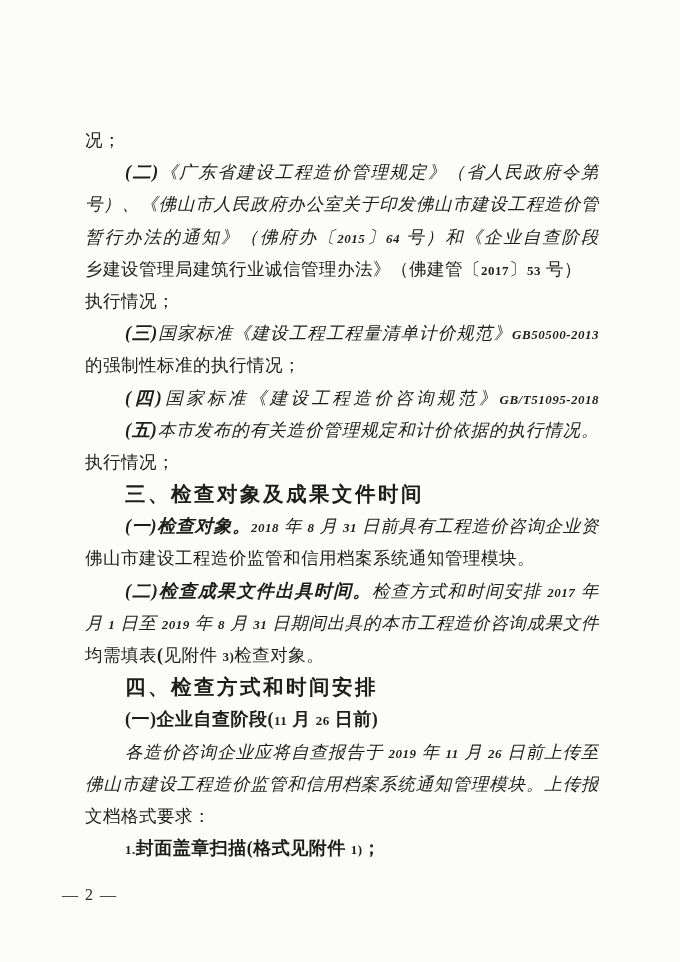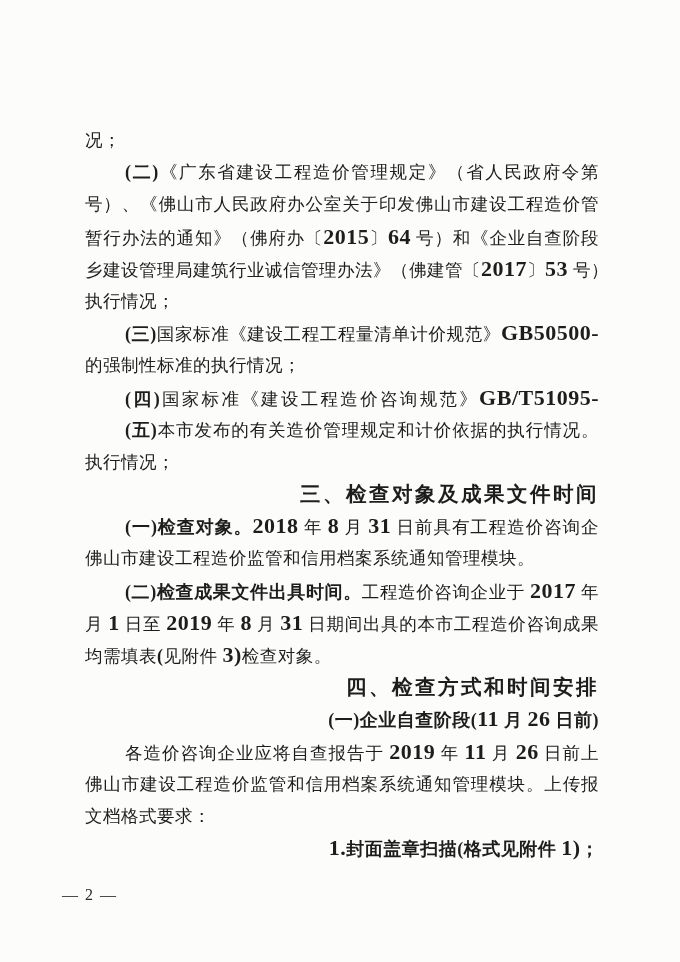--- a/index.html
+++ b/index.html
@@ -24,42 +24,43 @@
   }
   .line {
     box-sizing: border-box;
     height: 32.2px;
     line-height: 32.2px;
     font-size: 17.5px;
     letter-spacing: 0.5px;
     white-space: nowrap;
     overflow: visible;
   }
-  .line.indent { padding-left: 40px; text-align: right; }
+  .line.indent { padding-left: 40px; }
   .line.full {
     white-space: normal;
     text-align: justify;
     text-align-last: justify;
     text-justify: inter-character;
     overflow: hidden;
+    font-style: italic;
   }
   .seg-body { font-weight: normal; }
   .seg-bold {
     font-weight: bold;
     font-size: 18px;
   }
   .seg-hei {
     font-family: "Liberation Sans", "DejaVu Sans", sans-serif;
     font-weight: bold;
     font-size: 20.5px;
     letter-spacing: 2.5px;
   }
   .seg-num {
     font-weight: bold;
-    font-size: 22px;
+    font-size: 13px;
     font-family: "Liberation Serif", "DejaVu Serif", serif;
   }
   .footer {
     position: absolute;
     left: 62px;
     top: 886px;
     font-size: 16px;
     letter-spacing: 1.5px;
     color: #2a2a2a;
   }
@@ -76,21 +77,21 @@
       <div class="line"><span class="seg-body">乡建设管理局建筑行业诚信管理办法》（佛建管〔</span><span class="seg-num">2017</span><span class="seg-body">〕</span><span class="seg-num">53</span><span class="seg-body"> 号）</span></div>
       <div class="line"><span class="seg-body">执行情况；</span></div>
       <div class="line indent full"><span class="seg-bold">(三)</span><span class="seg-body">国家标准《建设工程工程量清单计价规范》</span><span class="seg-num">GB50500-2013</span></div>
       <div class="line"><span class="seg-body">的强制性标准的执行情况；</span></div>
       <div class="line indent full"><span class="seg-bold">(四)</span><span class="seg-body">国家标准《建设工程造价咨询规范》</span><span class="seg-num">GB/T51095-2018</span></div>
       <div class="line indent full"><span class="seg-bold">(五)</span><span class="seg-body">本市发布的有关造价管理规定和计价依据的执行情况。</span></div>
       <div class="line"><span class="seg-body">执行情况；</span></div>
       <div class="line indent"><span class="seg-hei">三、检查对象及成果文件时间</span></div>
       <div class="line indent full"><span class="seg-bold">(一)检查对象。</span><span class="seg-num">2018</span><span class="seg-body"> 年 </span><span class="seg-num">8</span><span class="seg-body"> 月 </span><span class="seg-num">31</span><span class="seg-body"> 日前具有工程造价咨询企业资</span></div>
       <div class="line"><span class="seg-body">佛山市建设工程造价监管和信用档案系统通知管理模块。</span></div>
-      <div class="line indent full"><span class="seg-bold">(二)检查成果文件出具时间。</span><span class="seg-body">工程造价咨询企业于 </span><span class="seg-num">2017</span><span class="seg-body"> 年 </span></div>
+      <div class="line indent full"><span class="seg-bold">(二)检查成果文件出具时间。</span><span class="seg-body">检查方式和时间安排 </span><span class="seg-num">2017</span><span class="seg-body"> 年 </span></div>
       <div class="line full"><span class="seg-body">月 </span><span class="seg-num">1</span><span class="seg-body"> 日至 </span><span class="seg-num">2019</span><span class="seg-body"> 年 </span><span class="seg-num">8</span><span class="seg-body"> 月 </span><span class="seg-num">31</span><span class="seg-body"> 日期间出具的本市工程造价咨询成果文件</span></div>
       <div class="line"><span class="seg-body">均需填表</span><span class="seg-bold">(</span><span class="seg-body">见附件 </span><span class="seg-num">3)</span><span class="seg-body">检查对象。</span></div>
       <div class="line indent"><span class="seg-hei">四、检查方式和时间安排</span></div>
       <div class="line indent"><span class="seg-bold">(一)企业自查阶段(</span><span class="seg-num">11</span><span class="seg-bold"> 月 </span><span class="seg-num">26</span><span class="seg-bold"> 日前)</span></div>
       <div class="line indent full"><span class="seg-body">各造价咨询企业应将自查报告于 </span><span class="seg-num">2019</span><span class="seg-body"> 年 </span><span class="seg-num">11</span><span class="seg-body"> 月 </span><span class="seg-num">26</span><span class="seg-body"> 日前上传至</span></div>
       <div class="line full"><span class="seg-body">佛山市建设工程造价监管和信用档案系统通知管理模块。上传报送</span></div>
       <div class="line"><span class="seg-body">文档格式要求：</span></div>
       <div class="line indent"><span class="seg-num">1.</span><span class="seg-bold">封面盖章扫描(格式见附件 </span><span class="seg-num">1)</span><span class="seg-bold">；</span></div>
     </div>
   <div class="footer">— 2 —</div>

